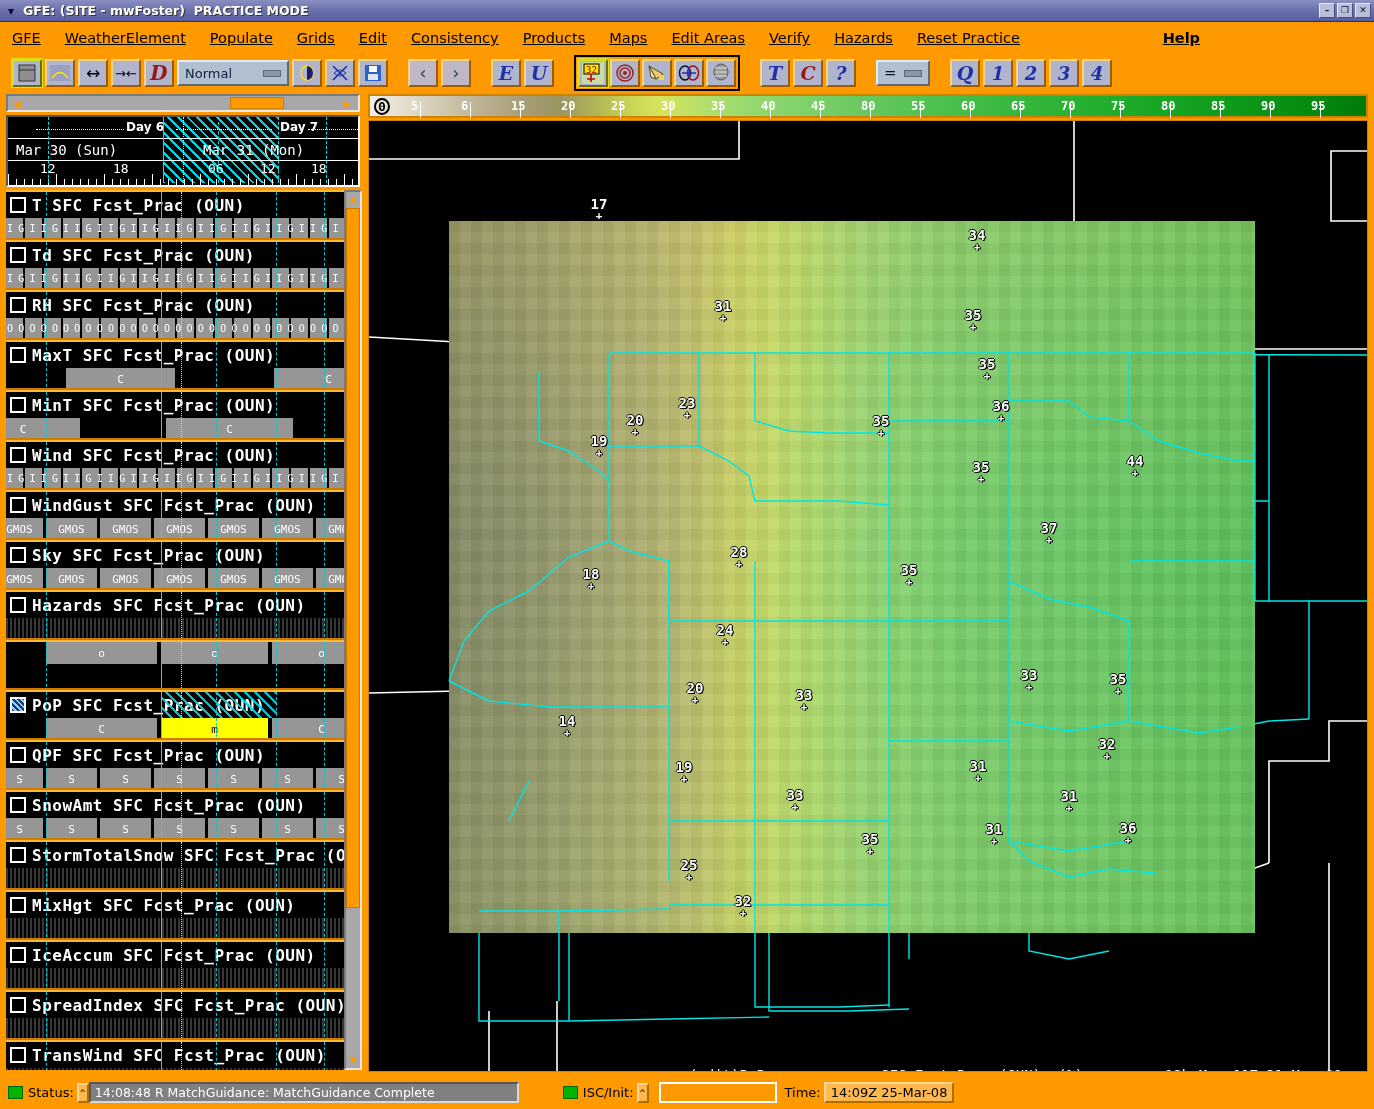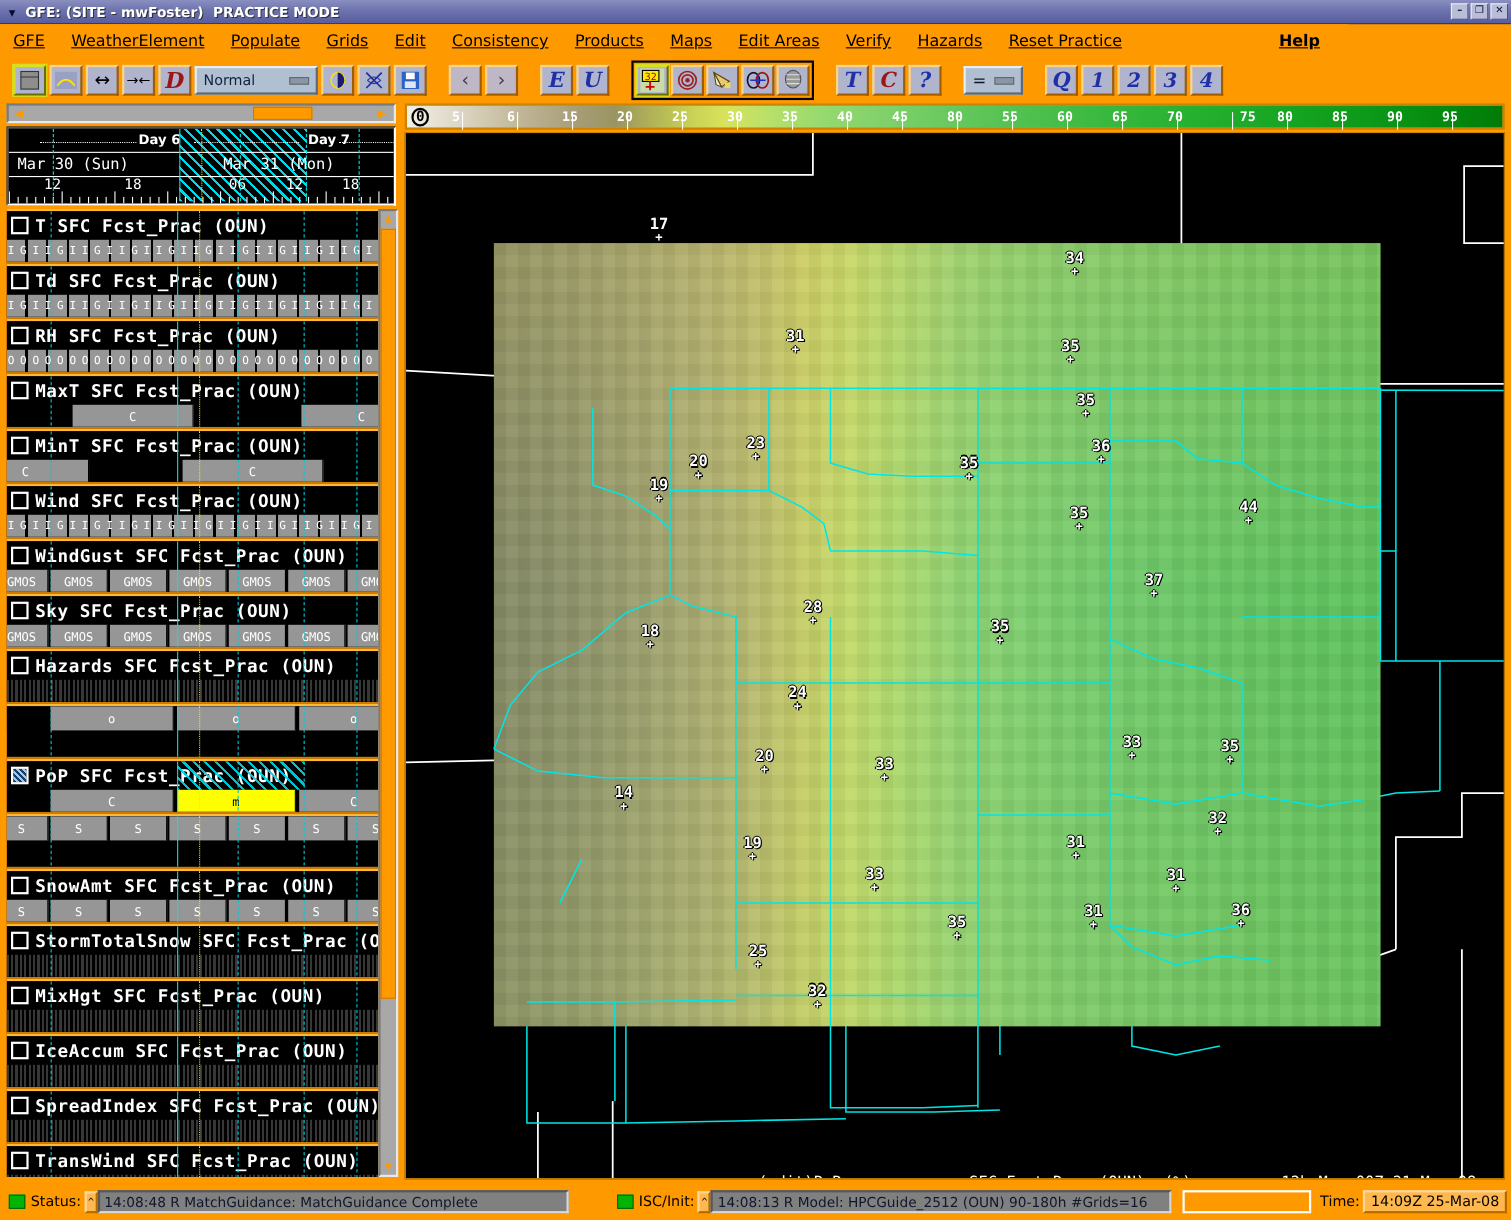--- a/index.html
+++ b/index.html
@@ -266,21 +266,21 @@
   .sb-label { color: #000; font-size: 13px; font-family: "DejaVu Sans", sans-serif;
     margin-right: 3px; white-space: nowrap; }
   .sb-caret {
     width: 12px; height: 20px; background: #ffb84d;
     border: 2px solid; border-color: #ffd699 #b36b00 #b36b00 #ffd699;
     color: #000; font-size: 9px; text-align: center; line-height: 16px;
   }
   .sb-msg {
     height: 21px; background: #808080;
     border: 2px solid; border-color: #585858 #d8d8d8 #d8d8d8 #585858;
-    color: #0f172a; font-size: 12.5px; font-family: "DejaVu Sans", sans-serif;
+    color: #ffffff; font-size: 12.5px; font-family: "DejaVu Sans", sans-serif;
     padding: 0 4px; line-height: 17px; overflow: hidden; white-space: nowrap;
   }
   .sb-msg.s1 { width: 430px; }
   .sb-msg.s2 { width: 420px; }
   .sb-blank {
     width: 118px; height: 21px; background: #ff9900;
     border: 2px solid; border-color: #ffffff #ffffff #ffffff #ffffff;
   }
   .sb-time {
     height: 21px; background: #ffb84d;
@@ -704,20 +704,24 @@
           </div>
           <div class="we-gridline" style="left: 40px; border-left: 1px dashed rgb(0, 200, 216);"></div>
           <div class="we-gridline" style="left: 155px; background: rgb(0, 229, 229);"></div>
           <div class="we-gridline" style="left: 175px; border-left: 1px dotted rgb(255, 228, 0);"></div>
           <div class="we-gridline" style="left: 210px; border-left: 1px dashed rgb(0, 200, 216);"></div>
           <div class="we-gridline" style="left: 270px; border-left: 1px dashed rgb(0, 200, 216);"></div>
           <div class="we-gridline" style="left: 318px; border-left: 1px dashed rgb(0, 200, 216);"></div>
           <div class="we-hatch-overlay"></div>
         </div>
         <div class="werow">
+          <div class="we-head">
+            <div class="we-check"></div>
+            <div class="we-name">QPF SFC  Fcst_Prac (OUN)</div>
+          </div>
           <div class="we-body">
             <div class="seg" style="left: -10px; width: 48px;">S</div>
             <div class="seg" style="left: 40px; width: 52px;">S</div>
             <div class="seg" style="left: 94px; width: 52px;">S</div>
             <div class="seg" style="left: 148px; width: 52px;">S</div>
             <div class="seg" style="left: 202px; width: 52px;">S</div>
             <div class="seg" style="left: 256px; width: 52px;">S</div>
             <div class="seg" style="left: 310px; width: 52px;">S</div>
           </div>
           <div class="we-gridline" style="left: 40px; border-left: 1px dashed rgb(0, 200, 216);"></div>
@@ -858,21 +862,21 @@
         <div class="cb-label" style="left: 491px;">80</div>
         <div class="cb-tick" style="left: 550px;"></div>
         <div class="cb-label" style="left: 541px;">55</div>
         <div class="cb-tick" style="left: 600px;"></div>
         <div class="cb-label" style="left: 591px;">60</div>
         <div class="cb-tick" style="left: 650px;"></div>
         <div class="cb-label" style="left: 641px;">65</div>
         <div class="cb-tick" style="left: 700px;"></div>
         <div class="cb-label" style="left: 691px;">70</div>
         <div class="cb-tick" style="left: 750px;"></div>
-        <div class="cb-label" style="left: 757px;">75</div>
+        <div class="cb-label" style="left: 741px;">75</div>
         <div class="cb-tick" style="left: 800px;"></div>
         <div class="cb-label" style="left: 791px;">80</div>
         <div class="cb-tick" style="left: 850px;"></div>
         <div class="cb-label" style="left: 841px;">85</div>
         <div class="cb-tick" style="left: 900px;"></div>
         <div class="cb-label" style="left: 891px;">90</div>
         <div class="cb-tick" style="left: 950px;"></div>
         <div class="cb-label" style="left: 941px;">95</div>
       </div>
 
@@ -1022,21 +1026,20 @@
 
   <div class="statusbar">
     <div class="sb-led"></div>
     <div class="sb-label">Status:</div>
     <div class="sb-caret">^</div>
     <div class="sb-msg s1">14:08:48 R MatchGuidance: MatchGuidance Complete</div>
     <div style="width:40px;"></div>
     <div class="sb-led"></div>
     <div class="sb-label">ISC/Init:</div>
     <div class="sb-caret">^</div>
-    <div class="sb-msg s2">14:08:13 R Model: HPCGuide_2512 (OUN) 90-180h #Grids=16</div>
     <div style="width:10px;"></div>
     <div class="sb-blank"></div>
     <div style="width:8px;"></div>
     <div class="sb-label">Time:</div>
     <div class="sb-time">14:09Z 25-Mar-08</div>
   </div>
 
 </div>
 
 </body></html>

